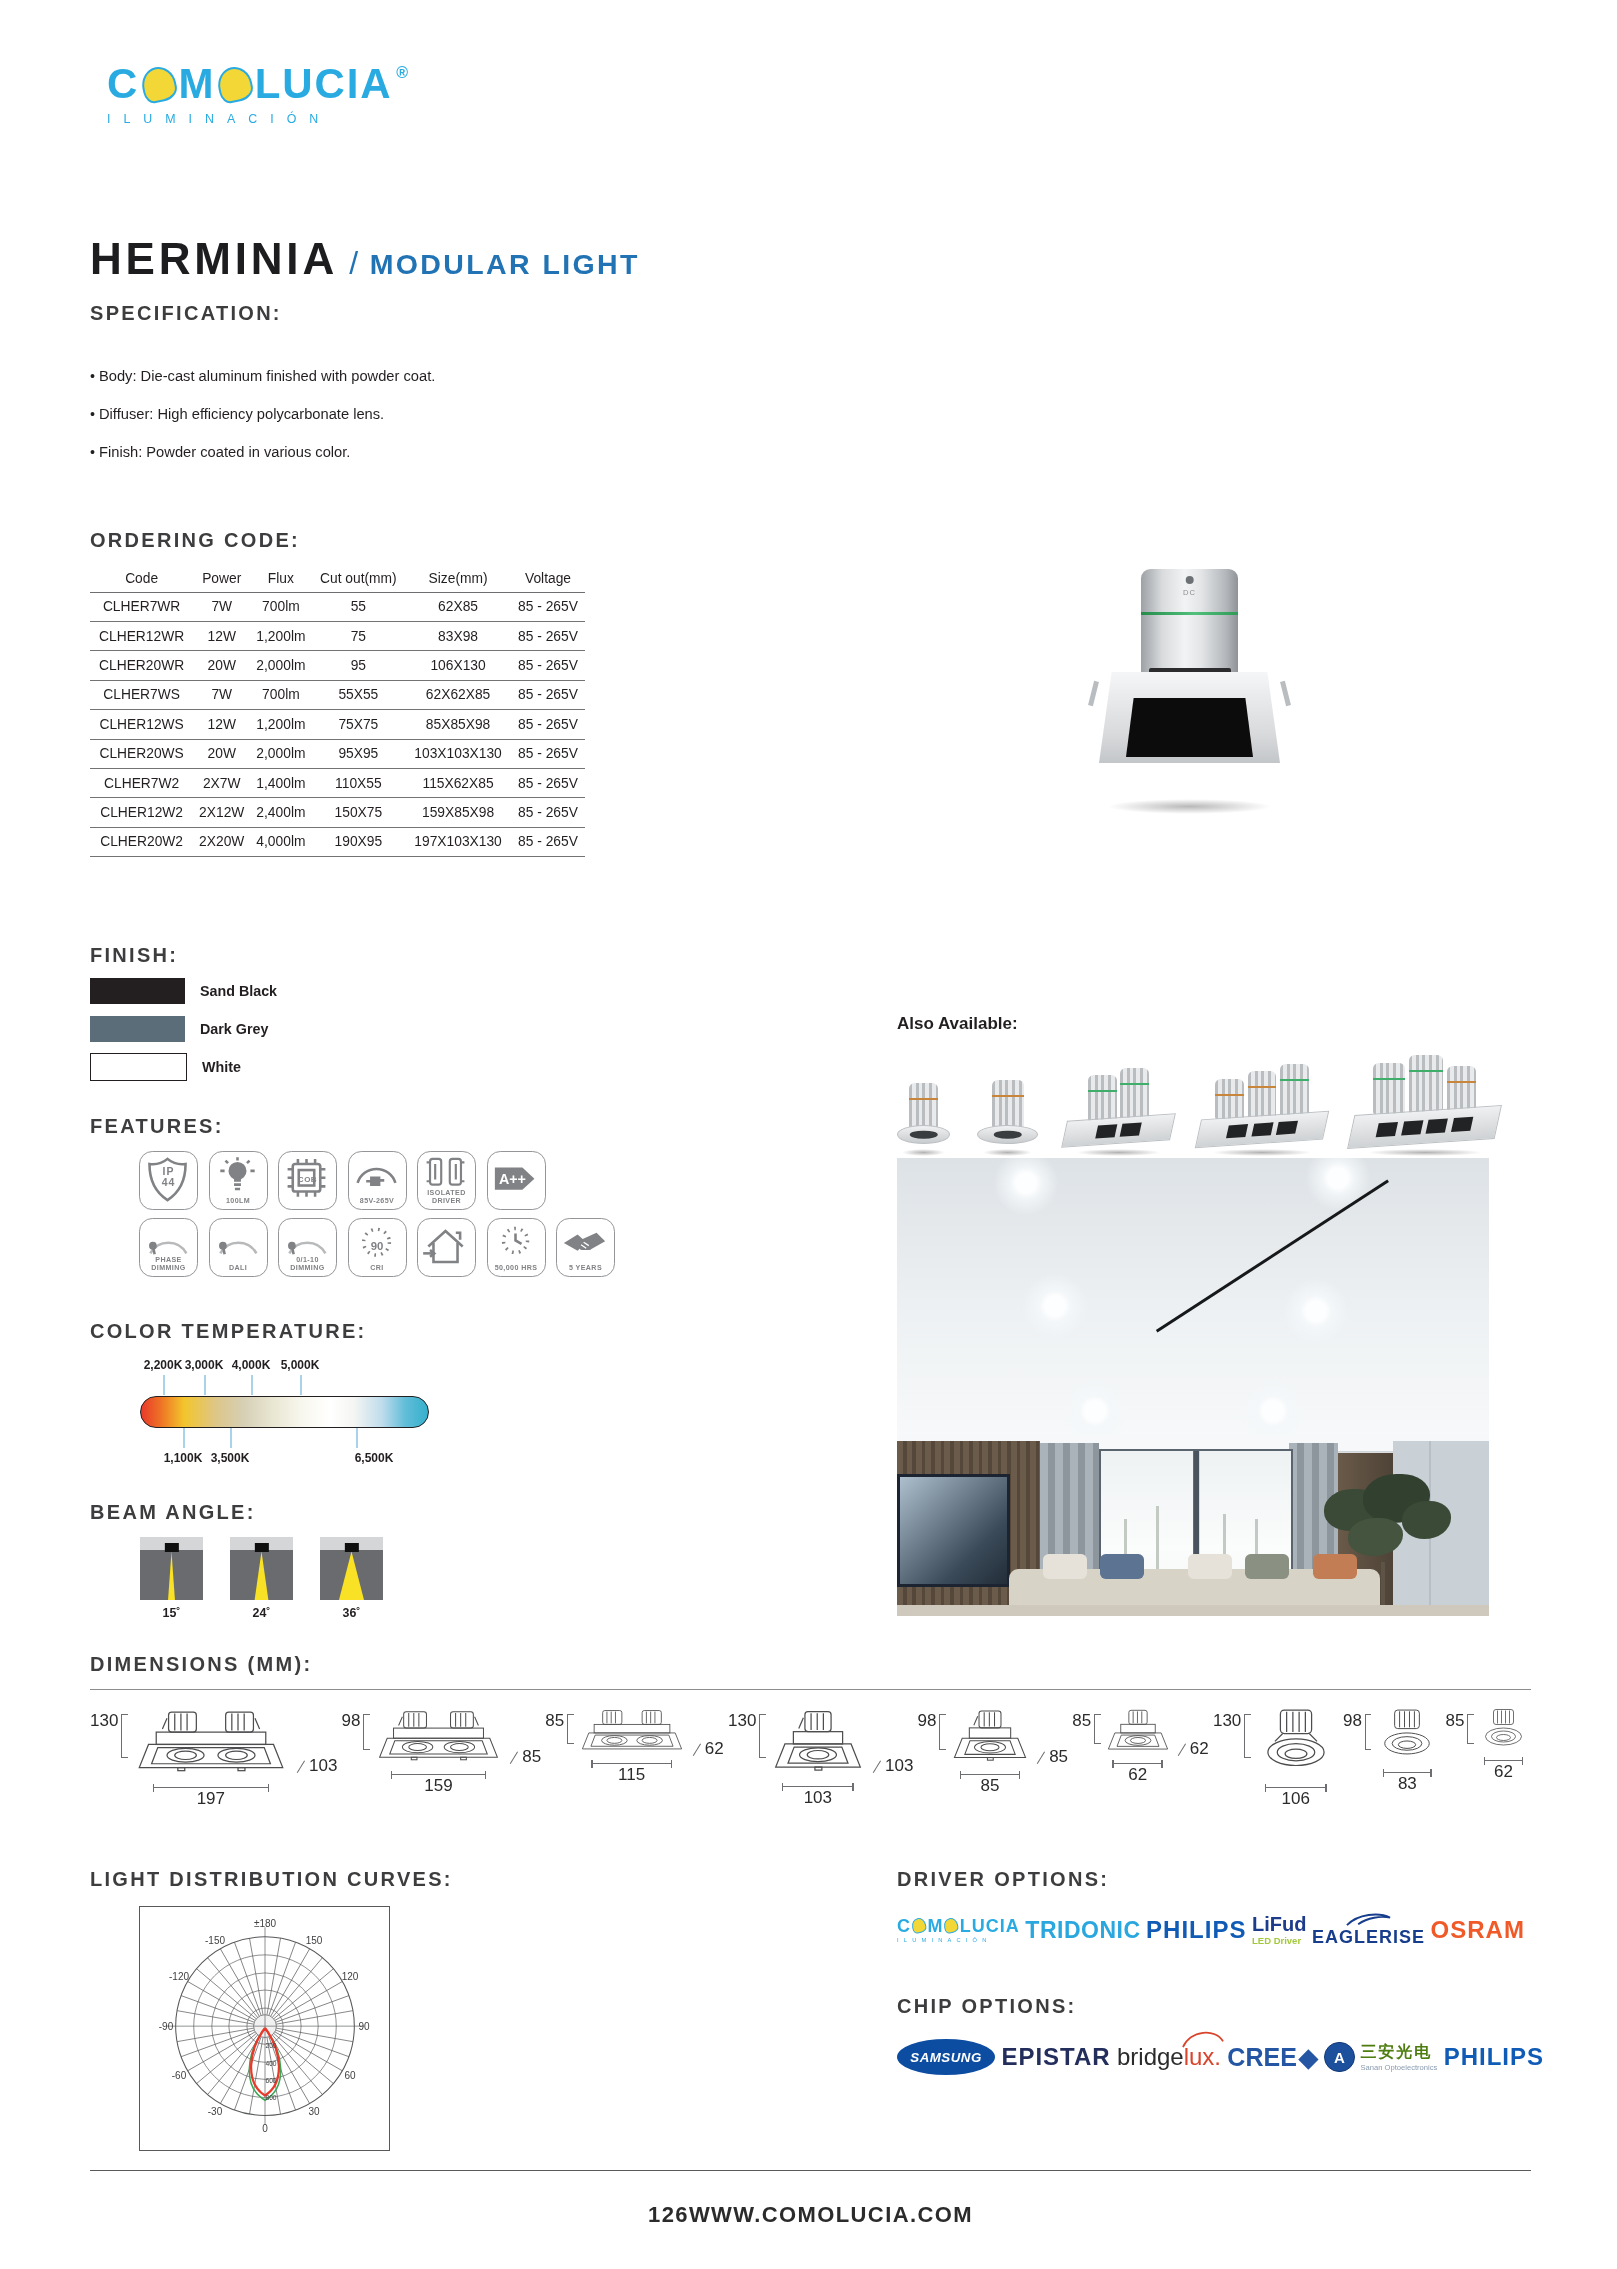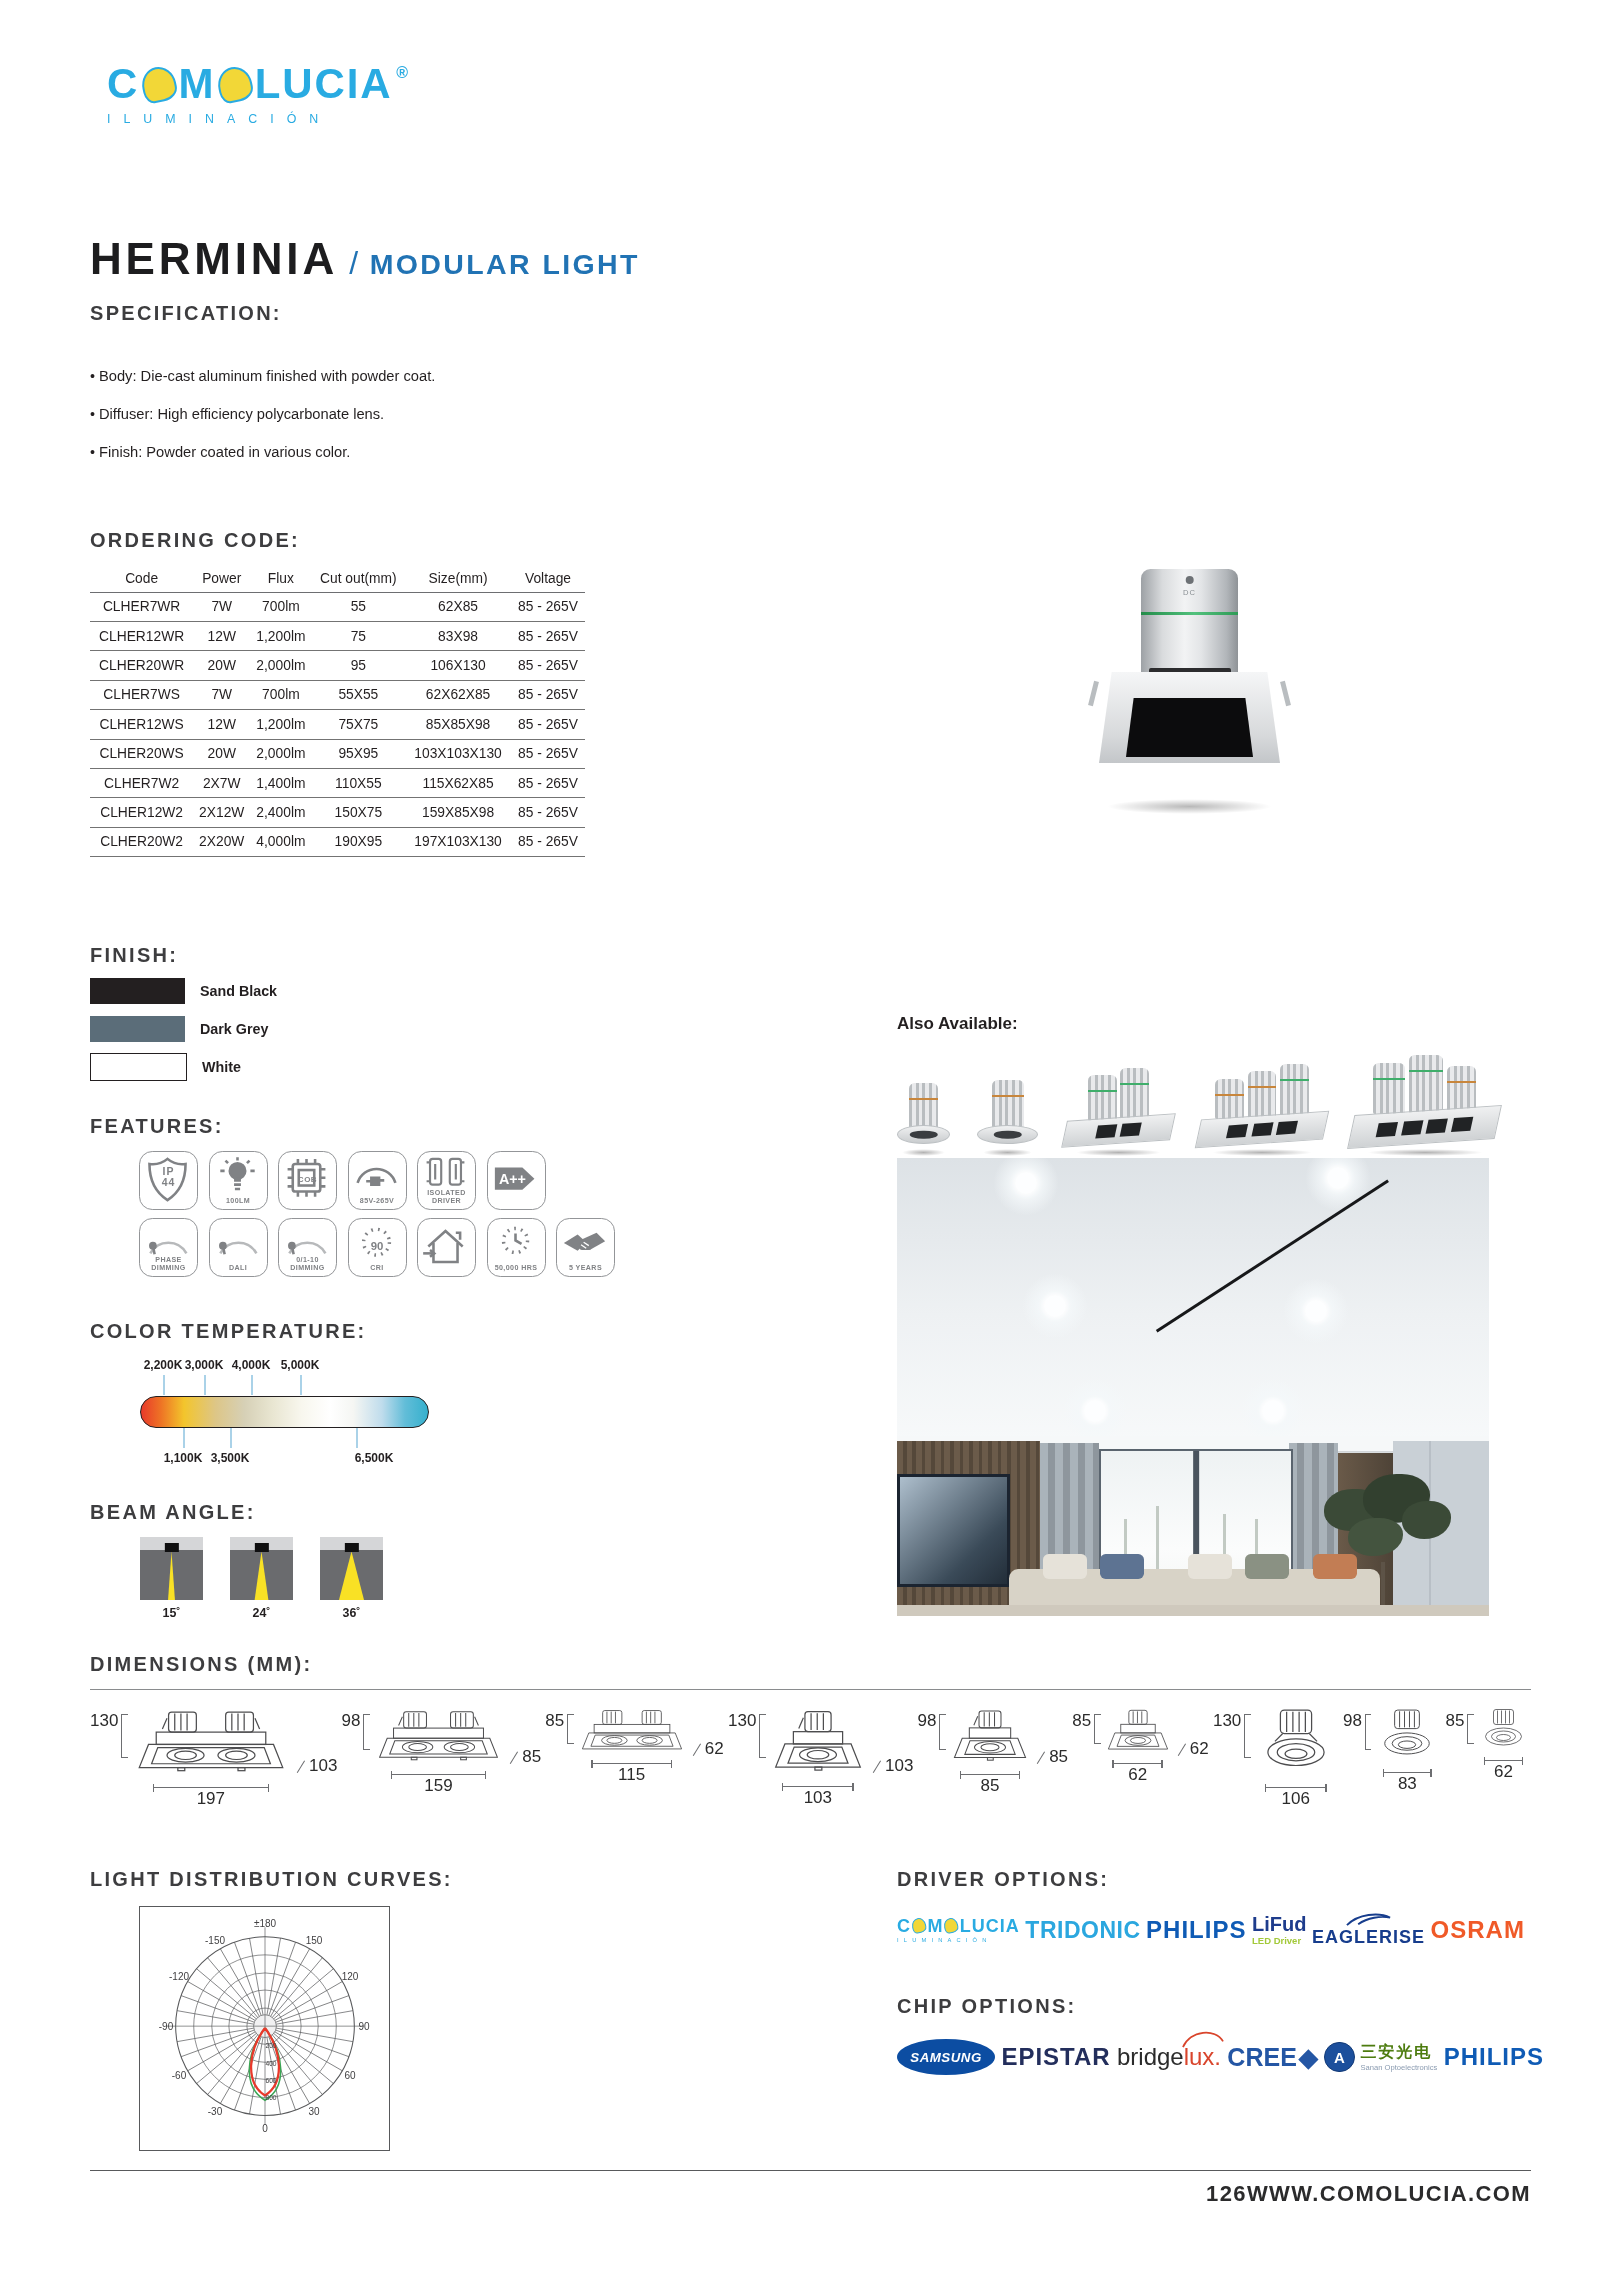--- a/index.html
+++ b/index.html
@@ -179,21 +179,21 @@
   .lg-bridgelux .lux{color:#d9452c;}
   .lg-bridgelux svg{position:absolute;right:-3.8px;top:-15px;}
   .lg-cree{color:#2456a4;font-weight:700;font-size:25px;display:flex;align-items:center;gap:1.9px;}
   .lg-sanan{display:flex;align-items:center;gap:5.7px;}
   .sanan-badge{width:28.5px;height:28.5px;border-radius:50%;background:#1c4f9c;color:#fff;font-weight:700;font-size:15px;display:flex;align-items:center;justify-content:center;border:1.9px solid #123a77;}
   .sanan-txt{display:flex;flex-direction:column;}
   .sanan-cn{color:#4d7c0f;font-size:16px;font-weight:700;letter-spacing:1.9px;}
   .sanan-en{color:#8a9bb0;font-size:7.6px;}
 
   
-  .footer{position:absolute;left:90px;top:2170px;width:1441px;border-top:1.4px solid #58595b;display:flex;justify-content:flex-end;padding-top:10px;}
+  .footer{position:absolute;left:90px;top:2170px;width:1441px;border-top:1.4px solid #58595b;display:flex;justify-content:center;padding-top:31px;}
   .foot-txt{font-size:22px;font-weight:700;letter-spacing:1.4px;color:#2b2b2c;}
 </style>
 </head>
 <body>
 
 <div id="page">
 
   <div class="logo">
     <div class="logo-word">
       <span>C</span>

